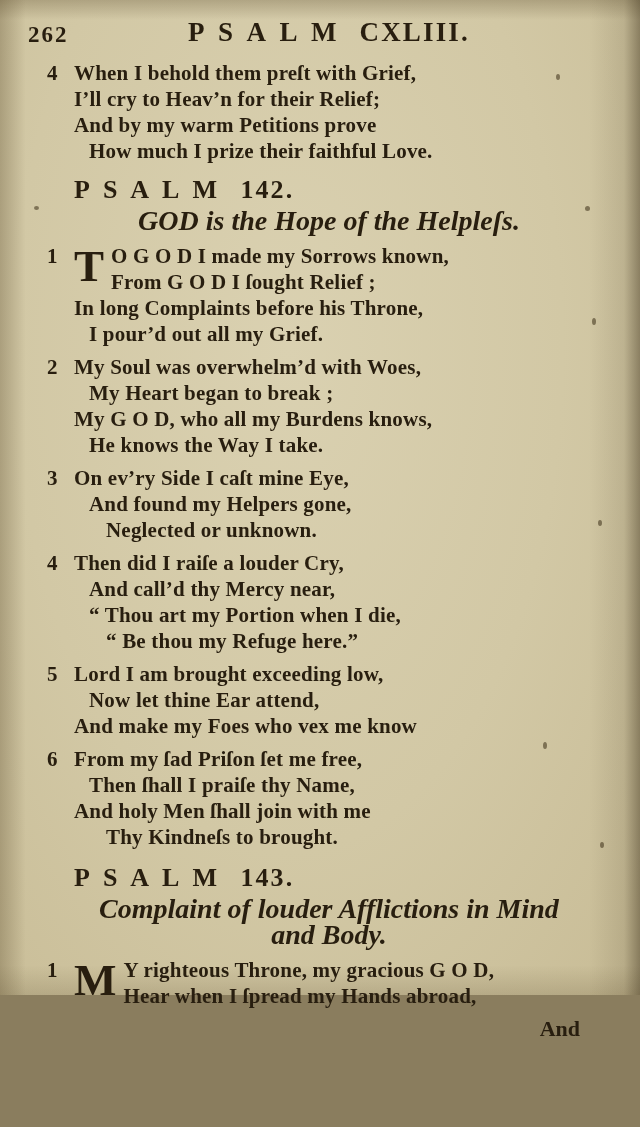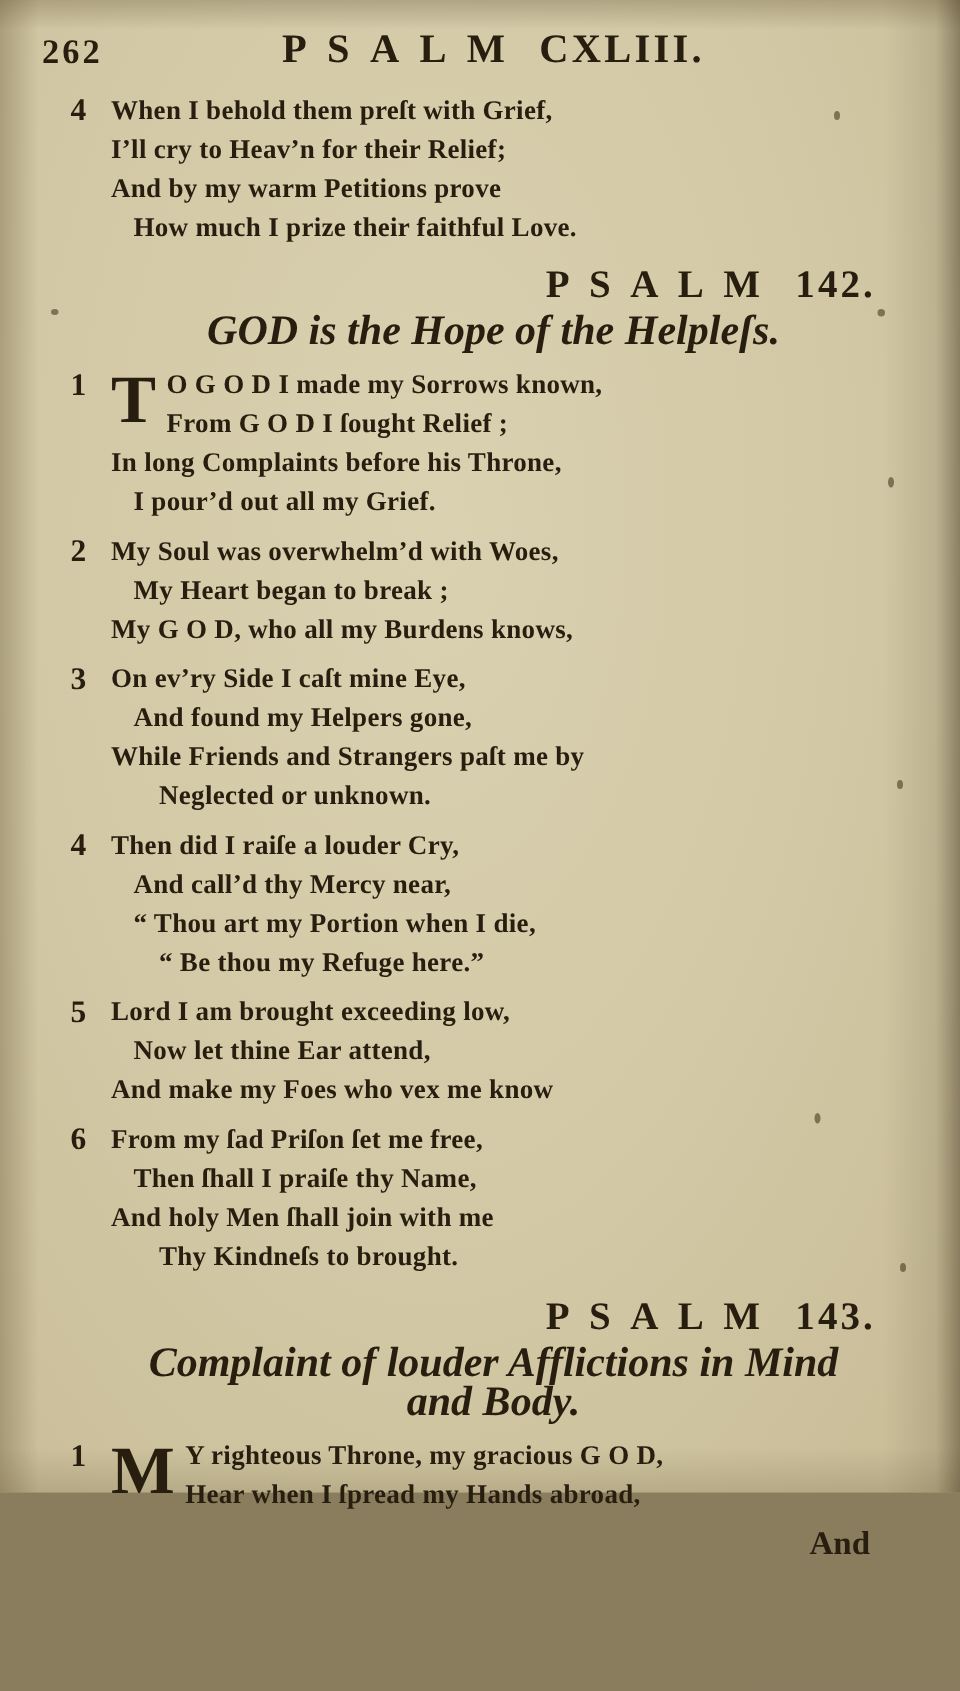--- a/index.html
+++ b/index.html
@@ -29,27 +29,27 @@
     font-size: 27px;
     line-height: 32px;
     margin-bottom: 12px;
   }
   .page-num { position: absolute; left: -46px; top: 3px; font-size: 23px; letter-spacing: 2px; }
   .head-word { letter-spacing: 0.5em; }
   .head-numeral { letter-spacing: 0.08em; margin-left: 0.1em; }
 
   .verse { position: relative; margin-bottom: 7px; }
   .vnum { position: absolute; left: -27px; top: 1px; font-size: 21px; }
-  .ln { margin: 0; font-size: 18px; line-height: 26px; white-space: nowrap; letter-spacing: 0.2px; }
+  .ln { margin: 0; font-size: 21px; line-height: 26px; white-space: nowrap; letter-spacing: 0.2px; }
   .i1 { padding-left: 15px; }
   .i2 { padding-left: 32px; }
 
   .dropcap { float: left; font-size: 45px; line-height: 45px; padding: 1px 7px 0 0; }
 
-  .psalm-title { margin: 9px 0 3px; text-align: right; font-size: 26px; line-height: 30px; font-weight: 700; }
+  .psalm-title { margin: 9px 0 3px; text-align: left; font-size: 26px; line-height: 30px; font-weight: 700; }
   .psalm-word { letter-spacing: 0.5em; }
   .psalm-num  { letter-spacing: 0.08em; margin-left: 0.15em; }
 
   .subtitle { margin: 0 0 9px; text-align: center; font-style: italic; font-size: 28px; line-height: 26px; }
 
   .prev-verse { margin-bottom: 11px; }
   .last-verse { margin-bottom: 4px; }
   .second-title { margin-top: 13px; }
 
   .catchword-row { text-align: right; font-size: 22px; line-height: 26px; padding-right: 4px; margin-top: 0; }
@@ -103,29 +103,29 @@
         <p class="ln i1">I pour’d out all my Grief.</p>
       </div>
     </div>
 
     <div class="verse">
       <span class="vnum">2</span>
       <div class="vlines">
         <p class="ln i0">My Soul was overwhelm’d with Woes,</p>
         <p class="ln i1">My Heart began to break ;</p>
         <p class="ln i0">My G O D, who all my Burdens knows,</p>
+        <p class="ln i1">He knows the Way I take.</p>
       </div>
     </div>
 
     <div class="verse">
       <span class="vnum">3</span>
       <div class="vlines">
         <p class="ln i0">On ev’ry Side I caſt mine Eye,</p>
         <p class="ln i1">And found my Helpers gone,</p>
-        <p class="ln i0">While Friends and Strangers paſt me by</p>
         <p class="ln i2">Neglected or unknown.</p>
       </div>
     </div>
 
     <div class="verse">
       <span class="vnum">4</span>
       <div class="vlines">
         <p class="ln i0">Then did I raiſe a louder Cry,</p>
         <p class="ln i1">And call’d thy Mercy near,</p>
         <p class="ln i1">“ Thou art my Portion when I die,</p>

